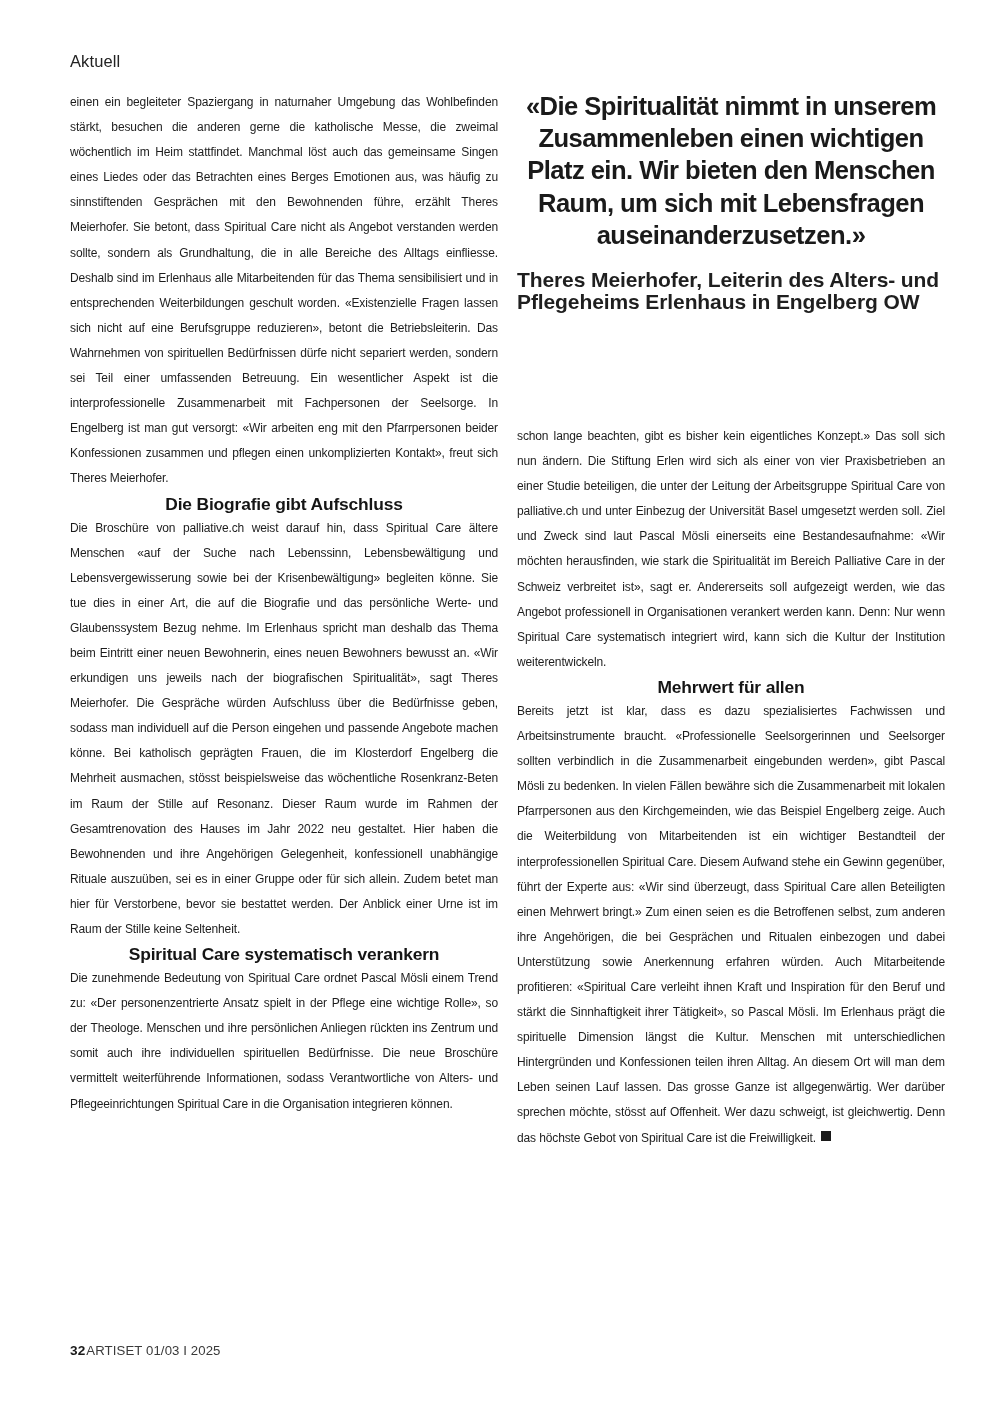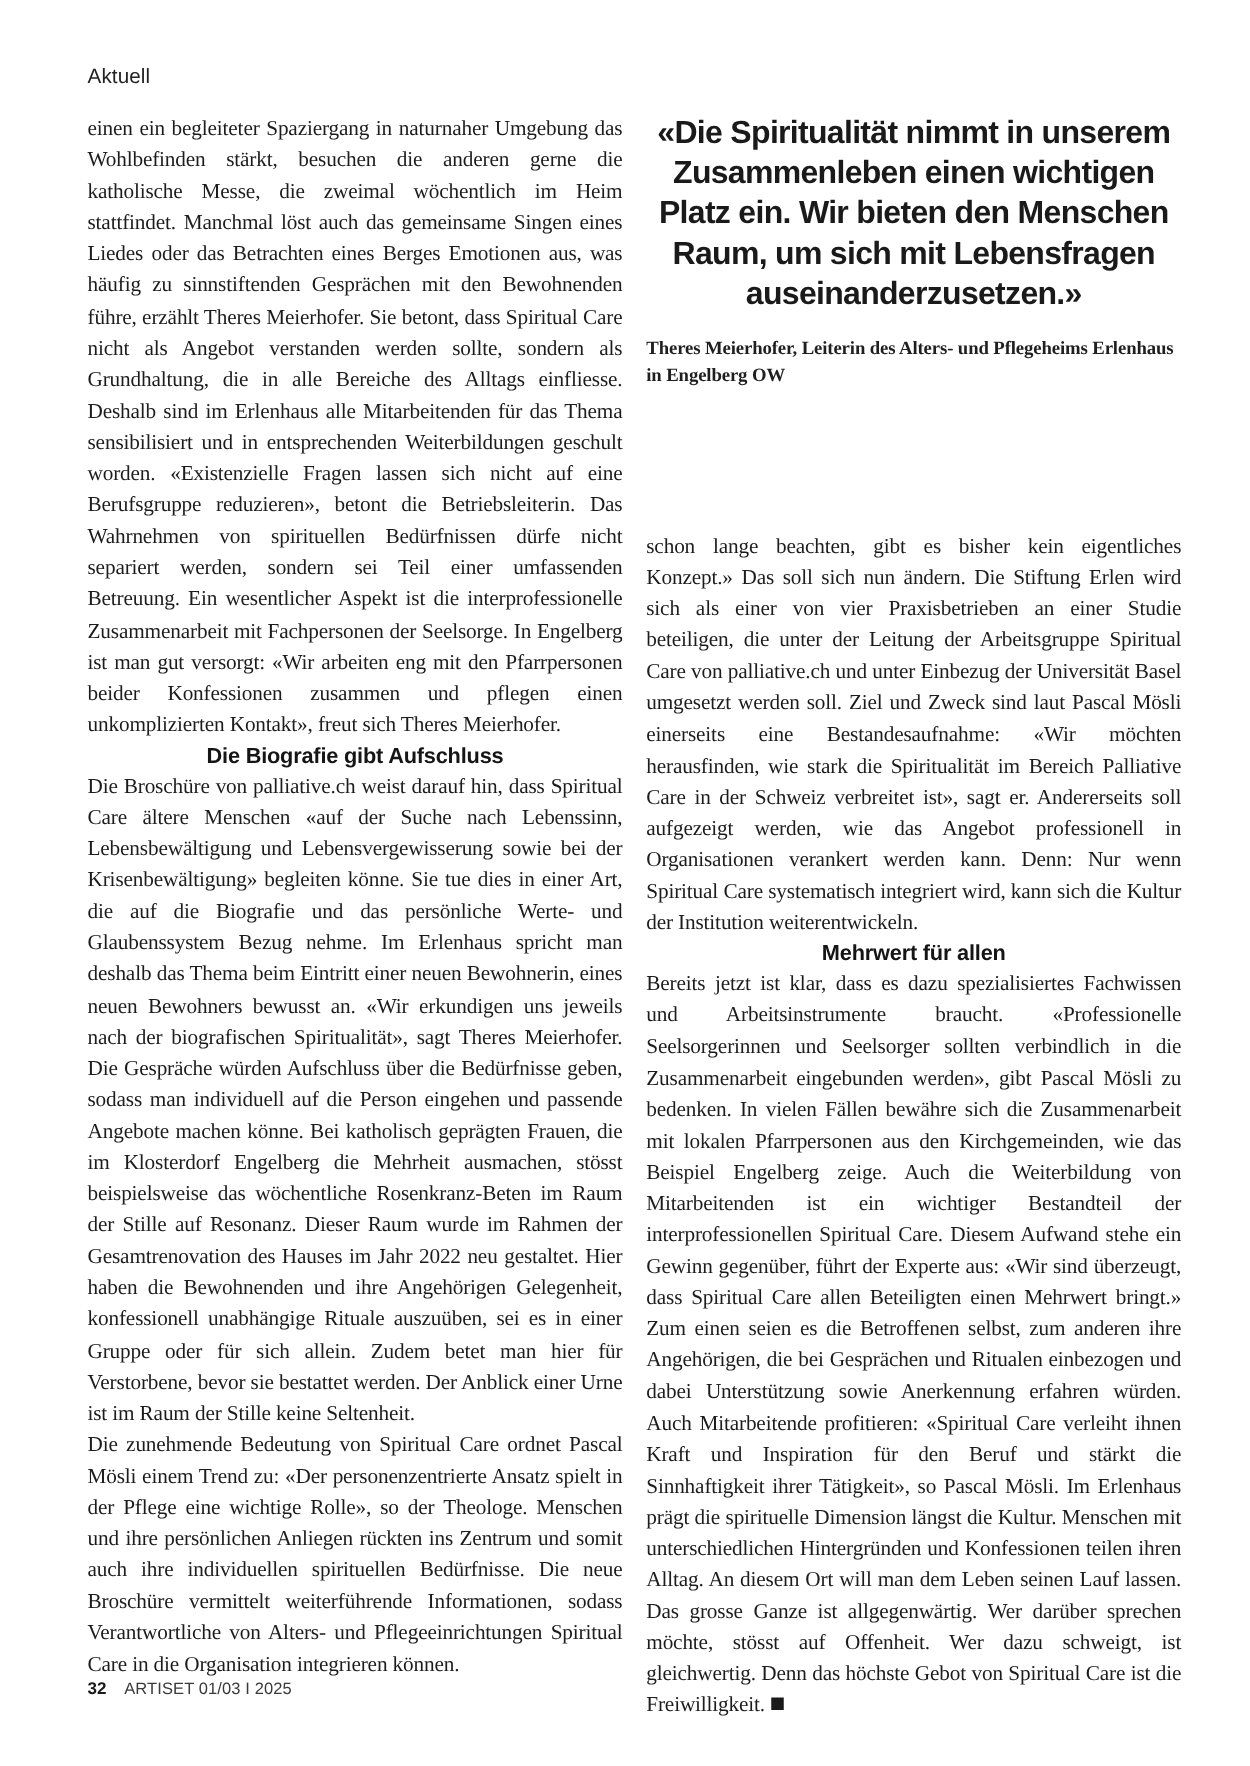--- a/index.html
+++ b/index.html
@@ -49,22 +49,22 @@
   }
   .col {
     width: 428px;
     position: relative;
   }
   .col-left { margin-right: 19px; }
 
   
   p.body {
     margin: 0;
-    font-family: Liberation Serif, serif;
-    font-size: 17px;
+    font-family: Liberation Sans, sans-serif;
+    font-size: 12px;
     line-height: 25.1px;
     text-align: justify;
     text-justify: inter-word;
     hyphens: manual;
     color: #1c1c1c;
     letter-spacing: -0.12px;
   }
 
   h2.sub {
     margin: 0;
@@ -84,22 +84,22 @@
     font-size: 25.6px;
     line-height: 32.2px;
     font-weight: 700;
     color: #1a1a1a;
     letter-spacing: -0.55px;
     margin: 0;
     text-align: center;
   }
   .pullquote-attrib {
     margin: 18px 0 0 0;
-    font-family: Liberation Serif, serif;
-    font-size: 15px;
+    font-family: Liberation Sans, sans-serif;
+    font-size: 21px;
     line-height: 21.5px;
     font-weight: 700;
     color: #1f1f1f;
     letter-spacing: -0.1px;
   }
   .quote-block { margin-bottom: 0; }
   .quote-gap { height: 112px; }
 
   
   .endmark {
@@ -115,21 +115,21 @@
   .footer {
     position: absolute;
     left: 70px;
     bottom: 55px;
     font-family: "Liberation Sans", "DejaVu Sans", sans-serif;
     font-size: 13.2px;
     color: #3a3a3a;
     letter-spacing: 0.1px;
     display: flex;
     align-items: baseline;
-    gap: 14px;
+    gap: 1px;
   }
   .footer .pagenum {
     font-weight: 700;
     color: #1a1a1a;
     font-size: 13.6px;
   }
 </style>
 </head>
 <body>
 
@@ -140,20 +140,21 @@
   <div class="columns">
 
     <div class="col col-left">
 
       <p class="body">einen ein begleiteter Spaziergang in naturnaher Umgebung das Wohlbefinden stärkt, besuchen die anderen gerne die katholische Messe, die zweimal wöchentlich im Heim stattfindet. Manchmal löst auch das gemeinsame Singen eines Liedes oder das Betrachten eines Berges Emotionen aus, was häufig zu sinnstiftenden Gesprächen mit den Bewohnenden führe, erzählt Theres Meierhofer. Sie betont, dass Spiritual Care nicht als Angebot verstanden werden sollte, sondern als Grundhaltung, die in alle Bereiche des Alltags einfliesse. Deshalb sind im Erlenhaus alle Mitarbeitenden für das Thema sensibilisiert und in entsprechenden Weiterbildungen geschult worden. «Existenzielle Fragen lassen sich nicht auf eine Berufsgruppe reduzieren», betont die Betriebsleiterin. Das Wahrnehmen von spirituellen Bedürfnissen dürfe nicht separiert werden, sondern sei Teil einer umfassenden Betreuung. Ein wesentlicher Aspekt ist die interprofessionelle Zusammenarbeit mit Fachpersonen der Seelsorge. In Engelberg ist man gut versorgt: «Wir arbeiten eng mit den Pfarrpersonen beider Konfessionen zusammen und pflegen einen unkomplizierten Kontakt», freut sich Theres Meierhofer.</p>
 
       <h2 class="sub sub-space-before sub-space-after">Die Biografie gibt Aufschluss</h2>
 
       <p class="body">Die Broschüre von palliative.ch weist darauf hin, dass Spiritual Care ältere Menschen «auf der Suche nach Lebenssinn, Lebensbewältigung und Lebensvergewisserung sowie bei der Krisenbewältigung» begleiten könne. Sie tue dies in einer Art, die auf die Biografie und das persönliche Werte- und Glaubenssystem Bezug nehme. Im Erlenhaus spricht man deshalb das Thema beim Eintritt einer neuen Bewohnerin, eines neuen Bewohners bewusst an. «Wir erkundigen uns jeweils nach der biografischen Spiritualität», sagt Theres Meierhofer. Die Gespräche würden Aufschluss über die Bedürfnisse geben, sodass man individuell auf die Person eingehen und passende Angebote machen könne. Bei katholisch geprägten Frauen, die im Klosterdorf Engelberg die Mehrheit ausmachen, stösst beispielsweise das wöchentliche Rosenkranz-Beten im Raum der Stille auf Resonanz. Dieser Raum wurde im Rahmen der Gesamtrenovation des Hauses im Jahr 2022 neu gestaltet. Hier haben die Bewohnenden und ihre Angehörigen Gelegenheit, konfessionell unabhängige Rituale auszuüben, sei es in einer Gruppe oder für sich allein. Zudem betet man hier für Verstorbene, bevor sie bestattet werden. Der Anblick einer Urne ist im Raum der Stille keine Seltenheit.</p>
 
+      <h2 class="sub sub-space-before sub-space-after">Spiritual Care systematisch verankern</h2>
 
       <p class="body">Die zunehmende Bedeutung von Spiritual Care ordnet Pascal Mösli einem Trend zu: «Der personenzentrierte Ansatz spielt in der Pflege eine wichtige Rolle», so der Theologe. Menschen und ihre persönlichen Anliegen rückten ins Zentrum und somit auch ihre individuellen spirituellen Bedürfnisse. Die neue Broschüre vermittelt weiterführende Informationen, sodass Verantwortliche von Alters- und Pflegeeinrichtungen Spiritual Care in die Organisation integrieren können.</p>
 
     </div>
 
     <div class="col col-right">
 
       <div class="quote-block">
         <p class="pullquote">«Die Spiritualität nimmt in unserem Zusammenleben einen wichtigen Platz ein. Wir bieten den Menschen Raum, um sich mit Lebensfragen auseinanderzusetzen.»</p>
         <p class="pullquote-attrib">Theres Meierhofer, Leiterin des Alters- und Pflegeheims Erlenhaus in Engelberg OW</p>

